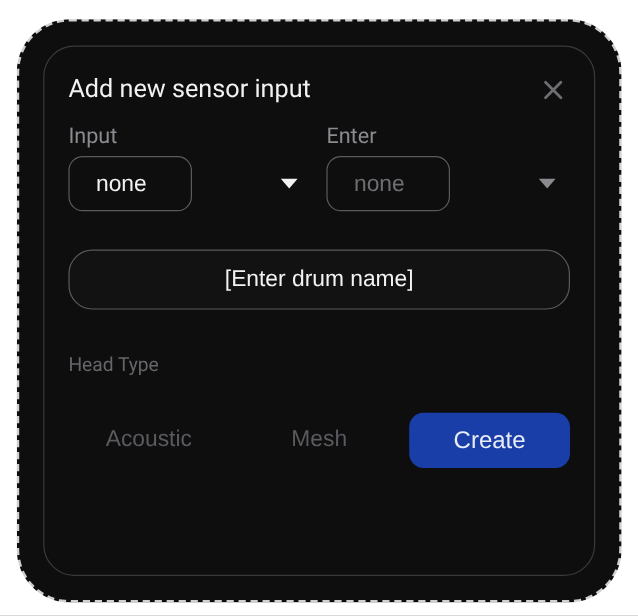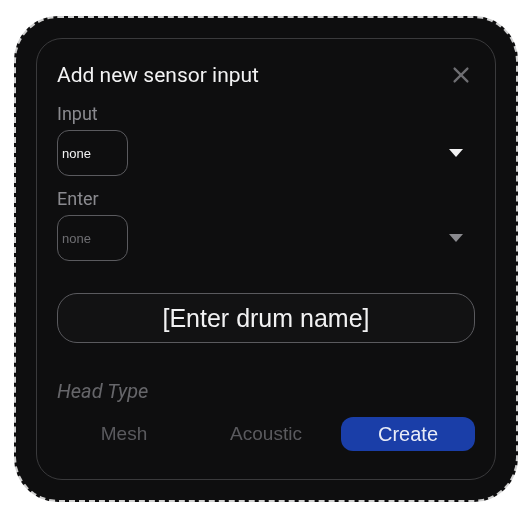--- a/index.html
+++ b/index.html
@@ -43,40 +43,39 @@
     align-items: center;
     justify-content: center;
     cursor: pointer;
     color: #6e6e72;
   }
   .close-btn svg { width: 22px; height: 22px; }
   .row {
     display: flex;
     gap: 12px;
     margin-bottom: 32px;
-    flex-direction: column;
   }
   .field {
     flex: 1;
     display: flex;
     flex-direction: column;
   }
   .label {
     color: #8a8a8f;
     font-size: 18px;
     margin-bottom: 6px;
   }
   .select {
     height: 46px;
     background: #0e0e0f;
     border: 1px solid #5a5a5e;
     border-radius: 12px;
     color: #f2f2f3;
-    font-size: 13px;
-    padding: 0 36px 0 4px;
+    font-size: 19px;
+    padding: 0 36px 0 22px;
     appearance: none;
     position: relative;
     cursor: pointer;
   }
   .select.placeholder { color: #6e6e72; }
   .select-wrap { position: relative; }
   .select-wrap::after {
     content: "";
     position: absolute;
     right: 12px;
@@ -95,49 +94,48 @@
     font-size: 20px;
     margin-bottom: 10px;
   }
   .name-input {
     width: 100%;
     height: 50px;
     background: #121213;
     border: 1px solid #5a5a5e;
     border-radius: 20px;
     color: #f2f2f3;
-    font-size: 25px;
+    font-size: 19px;
     text-align: center;
     outline: none;
   }
   .name-input::placeholder { color: #f2f2f3; }
   .head-label {
     color: #66666a;
-    font-size: 20px;
-    margin-bottom: 6px;
-    font-style: italic;
+    font-size: 16px;
+    margin-bottom: 29px;
   }
   .bottom-row {
     display: flex;
     align-items: center;
     gap: 8px;
   }
   .toggle-btn {
     flex: 1;
     height: 50px;
     background: transparent;
     border: none;
     color: #5a5a5e;
     font-size: 19px;
     border-radius: 12px;
     cursor: pointer;
   }
   .create-btn {
     flex: 1;
-    height: 34px;
+    height: 46px;
     background: #1a3ea8;
     border: none;
     color: #e8ecf7;
     font-size: 20px;
     border-radius: 12px;
     cursor: pointer;
   }
 </style>
 </head>
 <body>
@@ -174,20 +172,20 @@
       </div>
     </div>
 
     <div class="name-section">
       <input class="name-input" type="text" placeholder="[Enter drum name]" style="">
     </div>
 
     <div>
       <div class="head-label">Head Type</div>
       <div class="bottom-row">
+        <button class="toggle-btn">Acoustic</button>
         <button class="toggle-btn">Mesh</button>
-        <button class="toggle-btn">Acoustic</button>
         <button class="create-btn">Create</button>
       </div>
     </div>
 
   </div>
 </div>
 
 </body></html>

